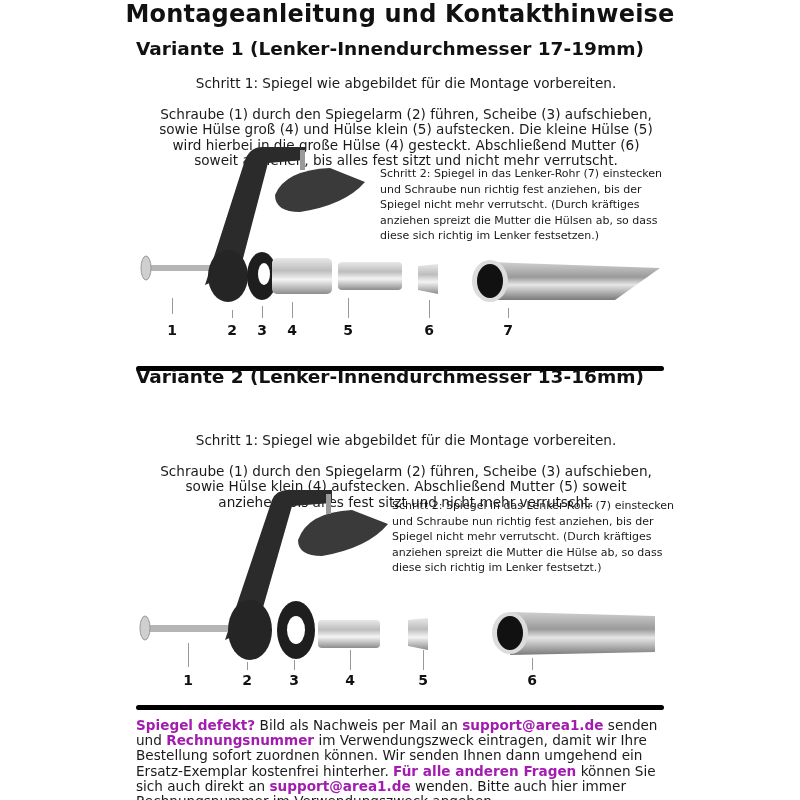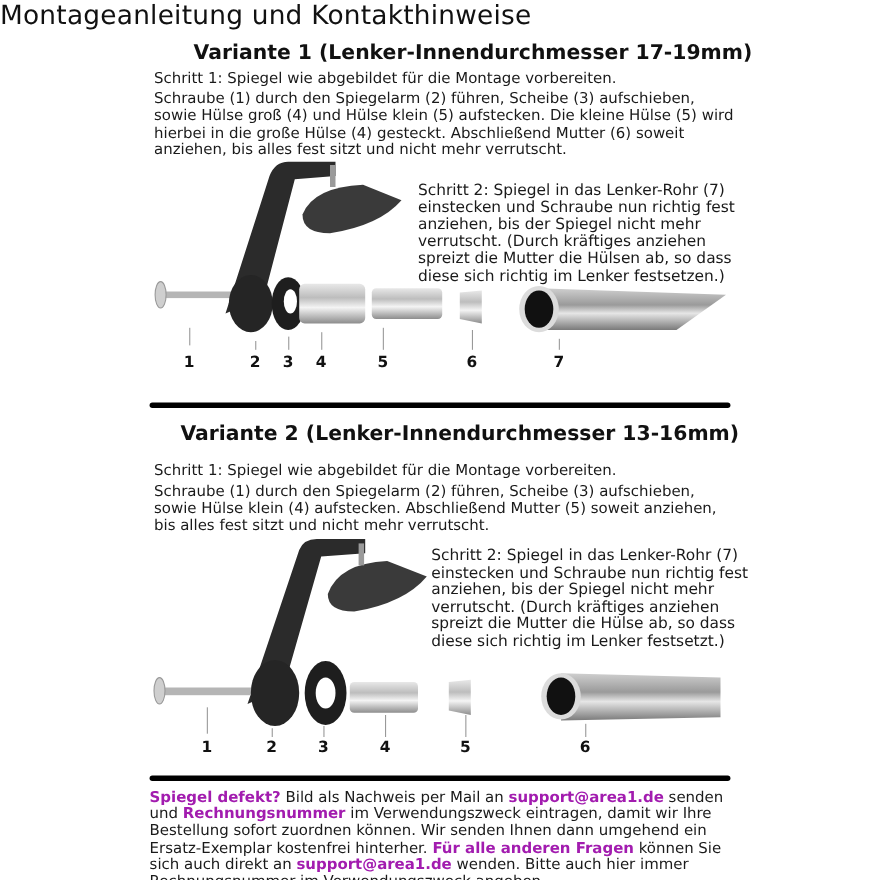--- a/index.html
+++ b/index.html
@@ -1,33 +1,33 @@
 <!DOCTYPE html>
 <html><head>
 <meta charset="utf-8">
 <style>
   html, body { margin: 0; padding: 0; background: #ffffff; }
   body { width: 800px; height: 800px; position: relative; overflow: hidden; font-family: "DejaVu Sans", sans-serif; color: #111; }
-  .title { position: absolute; left: 0; width: 800px; top: 0; font-weight: normal; font-size: 24px; line-height: 28px; letter-spacing: 0.2px; }
+  .title { position: absolute; left: 0; width: 800px; top: 0; text-align: center; font-weight: bold; font-size: 24px; line-height: 28px; letter-spacing: 0.2px; }
   .h2 { position: absolute; left: 136px; font-weight: bold; font-size: 18.5px; line-height: 22px; }
   .para { position: absolute; left: 136px; width: 540px; font-size: 13.6px; line-height: 15.2px; color: #1a1a1a; }
-  .para p { margin: 4px; }
-  .step2 { position: absolute; font-size: 14px; line-height: 15.6px; color: #1a1a1a; width: 300px; }
+  .para p { margin: 16px; text-align: center; }
+  .step2 { position: absolute; font-size: 11px; line-height: 15.6px; color: #1a1a1a; width: 300px; }
   .rule { position: absolute; left: 136px; width: 528px; height: 5px; background: #000; border-radius: 3px; }
   .num { position: absolute; font-weight: bold; font-size: 14px; transform: translateX(-50%); }
   .leader { position: absolute; width: 1px; background: #999; }
   svg { position: absolute; left: 0; top: 0; }
   b { font-weight: bold; color: #a21caf; }
 </style>
 </head>
 <body>
 
 <div class="title">Montageanleitung und Kontakthinweise</div>
 
-<div class="h2" style="top:38px;margin-left:40px;">Variante 1 (Lenker-Innendurchmesser 17-19mm)</div>
+<div class="h2" style="top:38px;">Variante 1 (Lenker-Innendurchmesser 17-19mm)</div>
 <div class="para" style="top:60px;">
   <p>Schritt 1: Spiegel wie abgebildet für die Montage vorbereiten.</p>
   <p>Schraube (1) durch den Spiegelarm (2) führen, Scheibe (3) aufschieben, sowie Hülse groß (4) und Hülse klein (5) aufstecken. Die kleine Hülse (5) wird hierbei in die große Hülse (4) gesteckt. Abschließend Mutter (6) soweit anziehen, bis alles fest sitzt und nicht mehr verrutscht.</p>
 </div>
 
 <div>
 <svg width="800" height="360" viewBox="0 0 800 360">
   <defs>
     <linearGradient id="metal" x1="0" y1="0" x2="0" y2="1">
       <stop offset="0" stop-color="#e8e8e8"></stop>
@@ -79,21 +79,21 @@
 <div class="num" style="left:172px; top:322px;">1</div>
 <div class="num" style="left:232px; top:322px;">2</div>
 <div class="num" style="left:262px; top:322px;">3</div>
 <div class="num" style="left:292px; top:322px;">4</div>
 <div class="num" style="left:348px; top:322px;">5</div>
 <div class="num" style="left:429px; top:322px;">6</div>
 <div class="num" style="left:508px; top:322px;">7</div>
 
 <div class="rule" style="top:366px;"></div>
 
-<div class="h2" style="top:384px;margin-left:28px;">Variante 2 (Lenker-Innendurchmesser 13-16mm)</div>
+<div class="h2" style="top:366px;">Variante 2 (Lenker-Innendurchmesser 13-16mm)</div>
 <div class="para" style="top:417px;">
   <p>Schritt 1: Spiegel wie abgebildet für die Montage vorbereiten.</p>
   <p>Schraube (1) durch den Spiegelarm (2) führen, Scheibe (3) aufschieben, sowie Hülse klein (4) aufstecken. Abschließend Mutter (5) soweit anziehen, bis alles fest sitzt und nicht mehr verrutscht.</p>
 </div>
 
 <div>
 <svg width="800" height="720" viewBox="0 0 800 720">
   <defs>
     <linearGradient id="metal2" x1="0" y1="0" x2="0" y2="1">
       <stop offset="0" stop-color="#e8e8e8"></stop>

